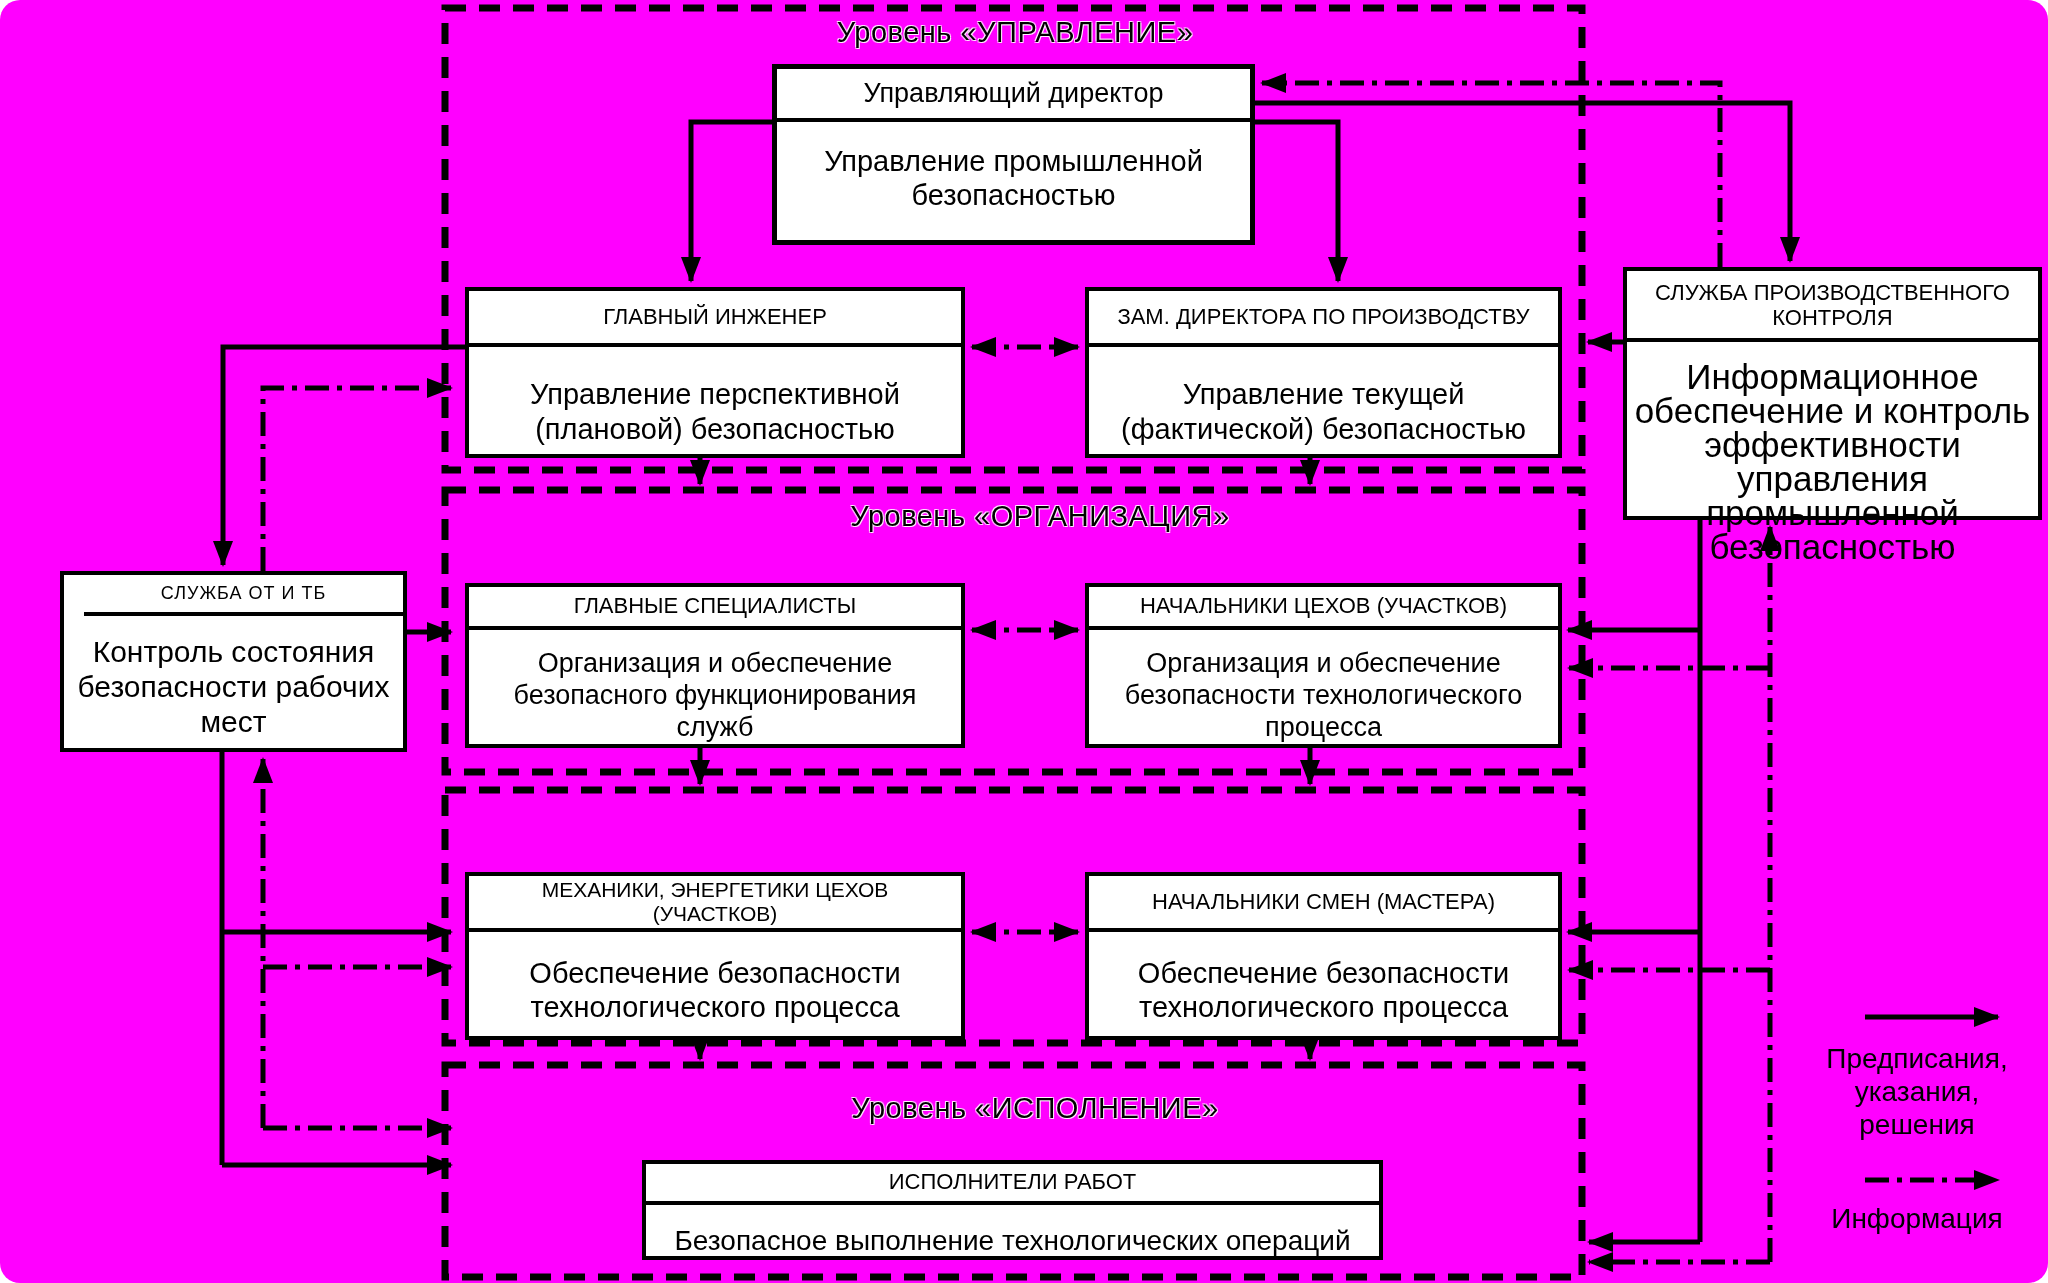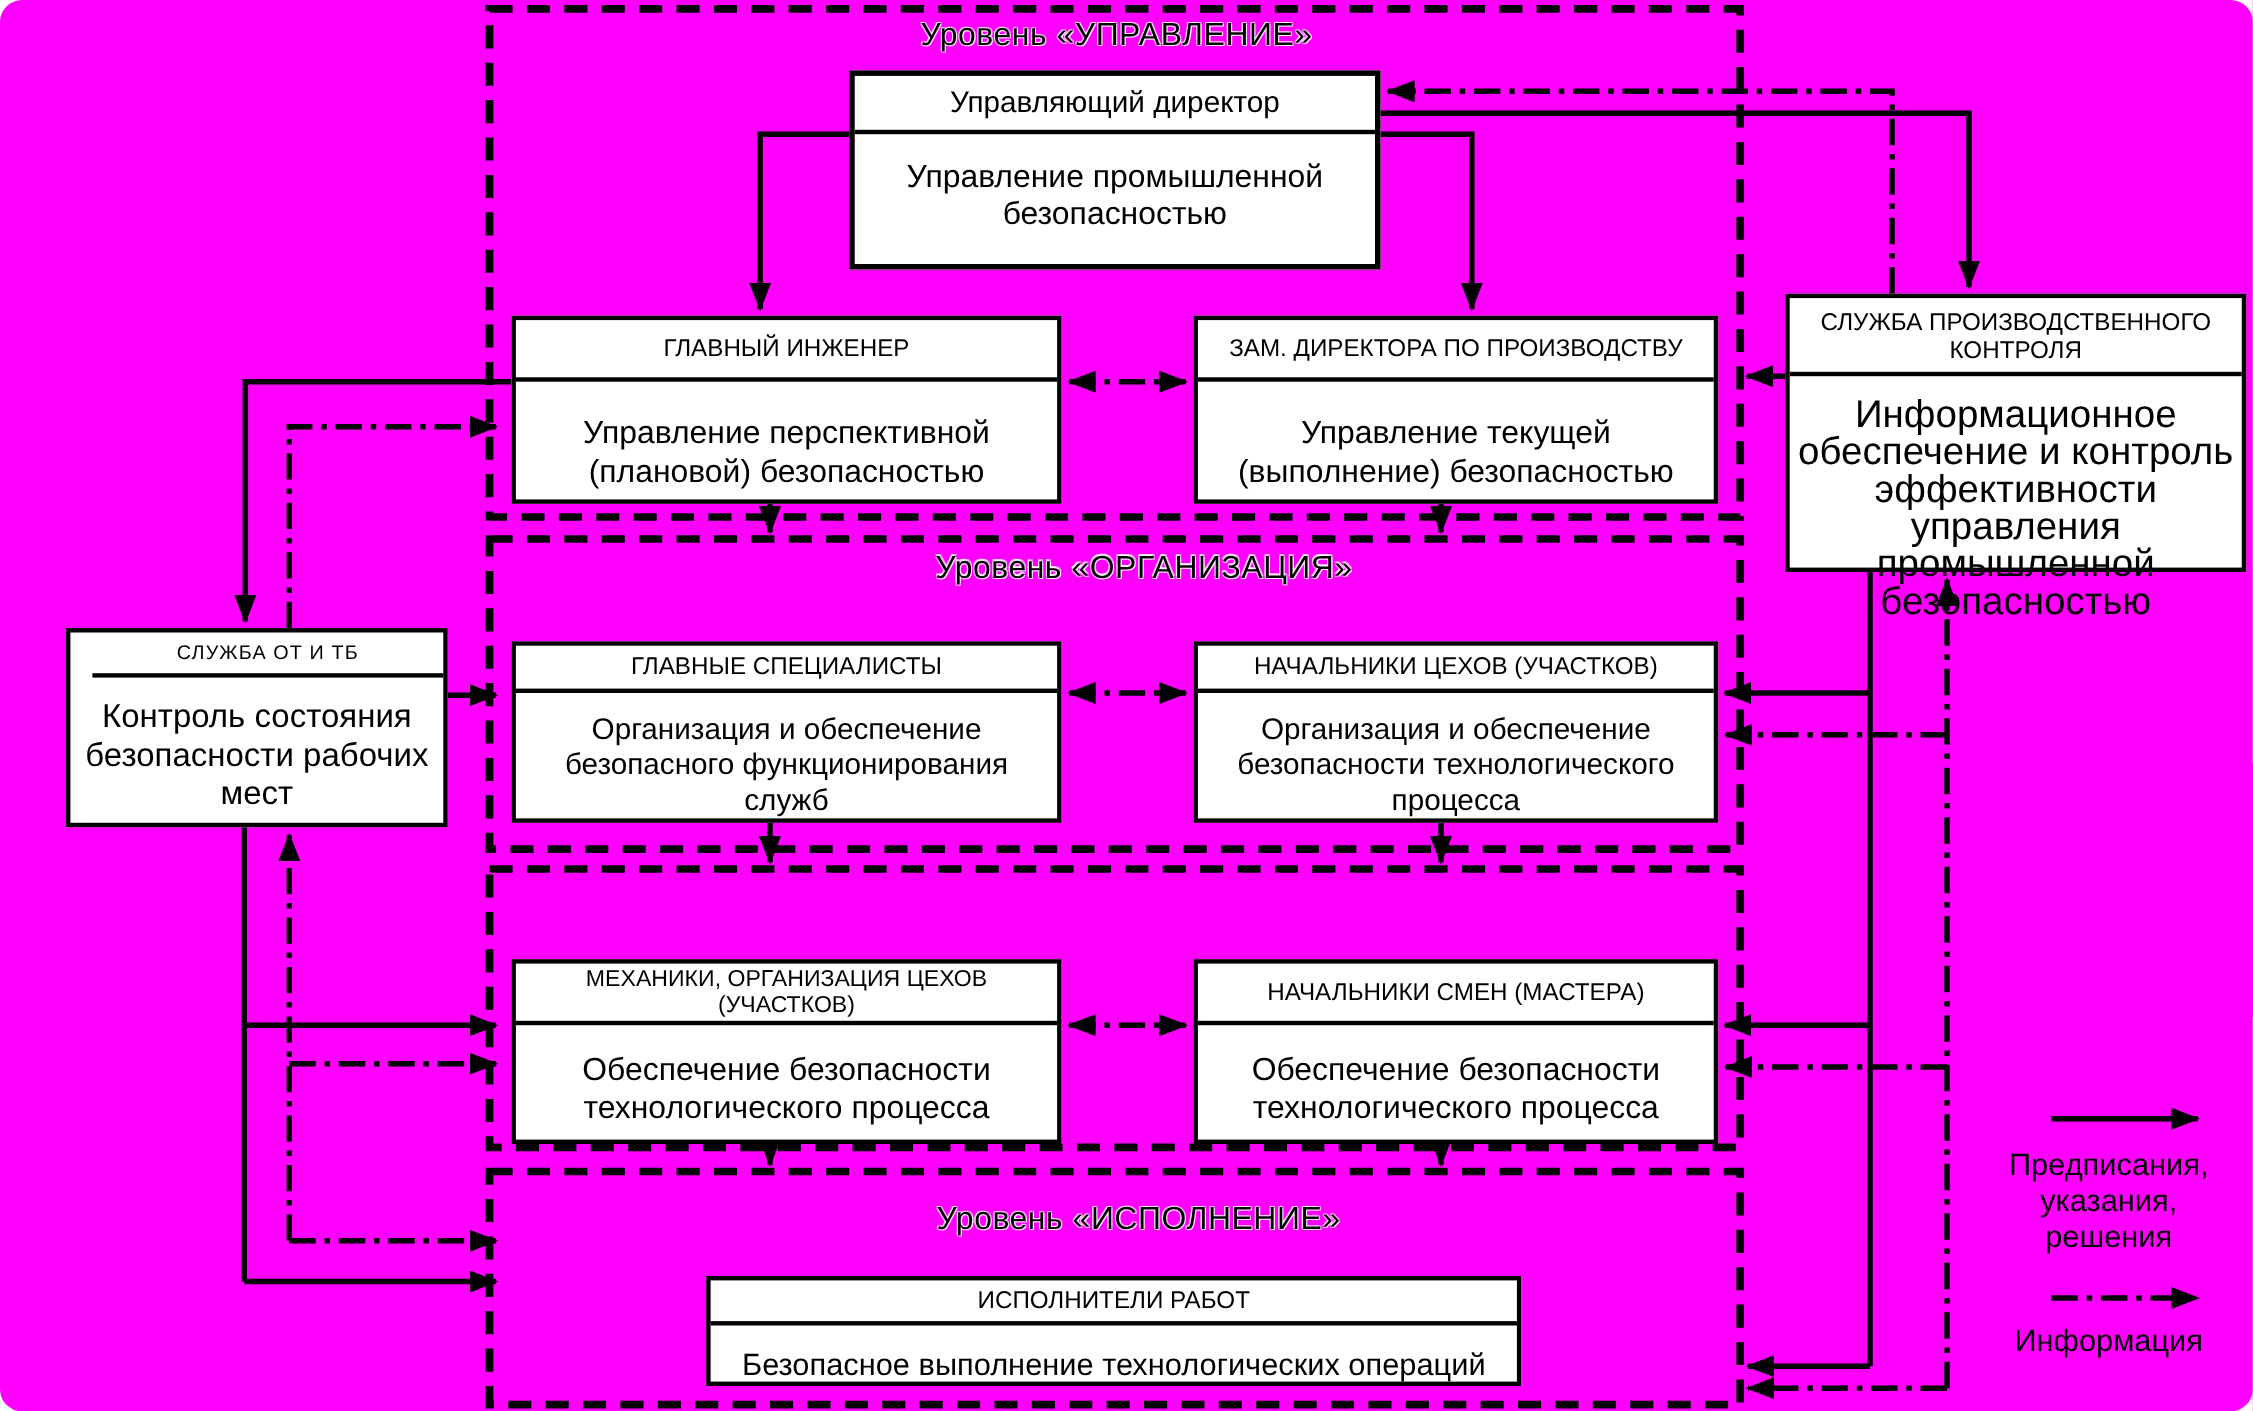--- a/index.html
+++ b/index.html
@@ -156,21 +156,21 @@
 
   <div class="node" id="n-chief-eng">
     <div class="t">ГЛАВНЫЙ ИНЖЕНЕР</div>
     <div class="b">Управление перспективной
 (плановой) безопасностью</div>
   </div>
 
   <div class="node" id="n-deputy">
     <div class="t">ЗАМ. ДИРЕКТОРА ПО ПРОИЗВОДСТВУ</div>
     <div class="b">Управление текущей
-(выполнение) безопасностью</div>
+(фактической) безопасностью</div>
   </div>
 
   <div class="node" id="n-prodcontrol">
     <div class="t">СЛУЖБА ПРОИЗВОДСТВЕННОГО
 КОНТРОЛЯ</div>
     <div class="b">Информационное
 обеспечение и контроль
 эффективности управления
 промышленной
 безопасностью</div>
@@ -191,21 +191,21 @@
   </div>
 
   <div class="node" id="n-shopheads">
     <div class="t">НАЧАЛЬНИКИ ЦЕХОВ (УЧАСТКОВ)</div>
     <div class="b">Организация и обеспечение
 безопасности технологического
 процесса</div>
   </div>
 
   <div class="node" id="n-mechanics">
-    <div class="t">МЕХАНИКИ, ОРГАНИЗАЦИЯ ЦЕХОВ
+    <div class="t">МЕХАНИКИ, ЭНЕРГЕТИКИ ЦЕХОВ
 (УЧАСТКОВ)</div>
     <div class="b">Обеспечение безопасности
 технологического процесса</div>
   </div>
 
   <div class="node" id="n-shiftheads">
     <div class="t">НАЧАЛЬНИКИ СМЕН (МАСТЕРА)</div>
     <div class="b">Обеспечение безопасности
 технологического процесса</div>
   </div>

